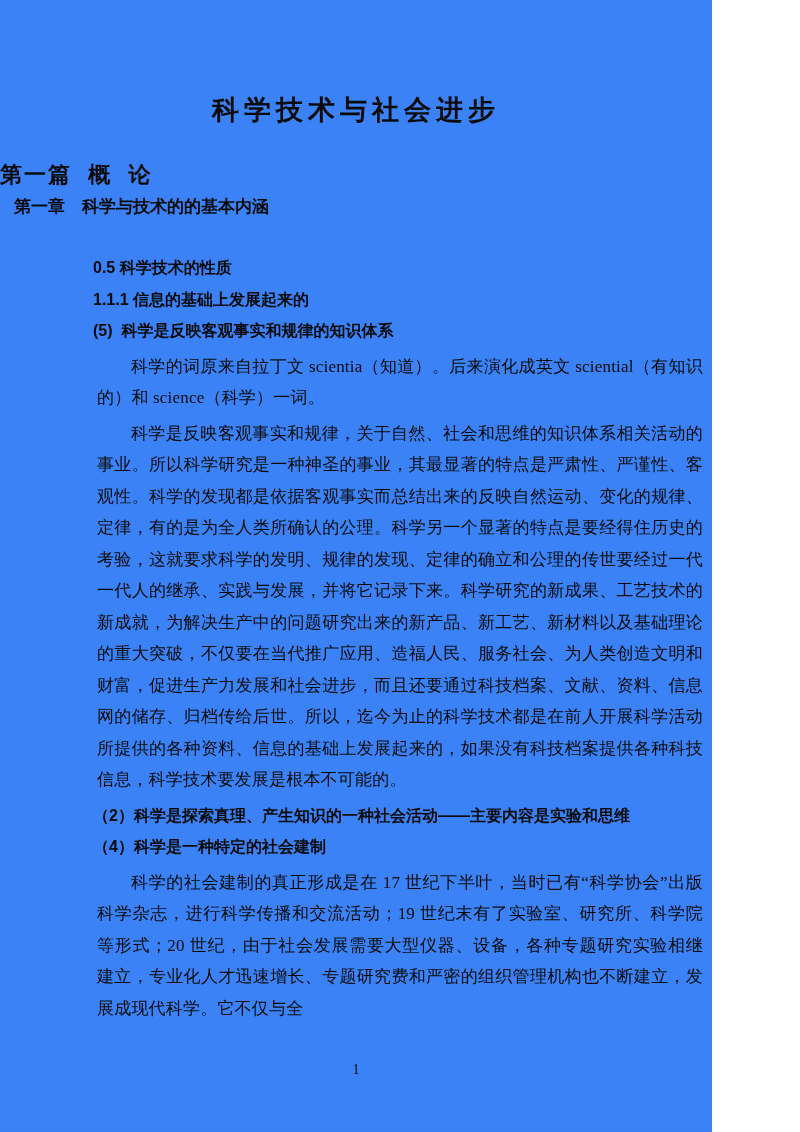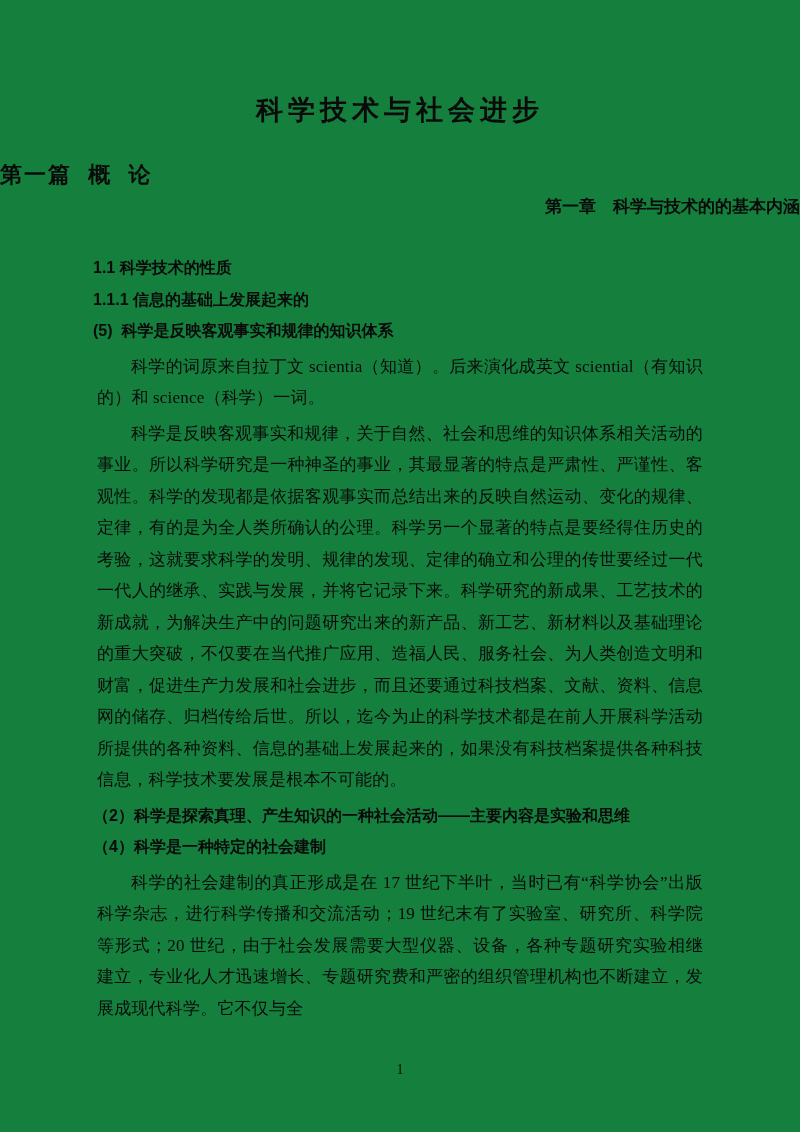--- a/index.html
+++ b/index.html
@@ -2,23 +2,23 @@
 <html><head>
 <meta charset="utf-8">
 <style>
   html, body {
     margin: 0;
     padding: 0;
     background: #ffffff;
   }
   .page {
     position: relative;
-    width: 800px;
+    width: 712px;
     height: 1132px;
-    background: #15803d;
+    background: #3b82f6;
     color: #0a0a0a;
     overflow: hidden;
     font-family: "Liberation Serif", "DejaVu Serif", serif;
   }
   .doc-title {
     position: absolute;
     top: 92px;
     left: 0;
     width: 100%;
     text-align: center;
@@ -38,25 +38,26 @@
     font-weight: bold;
     font-size: 22px;
     letter-spacing: 2px;
     white-space: pre-wrap;
   }
   .chapter-heading {
     position: absolute;
     top: 195px;
     left: 0;
     width: 100%;
-    text-align: right;
+    text-align: left;
     font-family: "Liberation Sans", "DejaVu Sans", sans-serif;
     font-weight: bold;
     font-size: 17px;
     white-space: pre-wrap;
+    padding-left: 14px;
   }
   .body-column {
     position: absolute;
     top: 252px;
     left: 93px;
     width: 614px;
     line-height: 31.5px;
     font-size: 17px;
   }
   .run-heading {
@@ -87,21 +88,21 @@
 <div class="page">
 
   <div class="doc-title">科学技术与社会进步</div>
 
   <div class="part-heading">第一篇  概  论</div>
 
   <div class="chapter-heading">第一章　科学与技术的的基本内涵</div>
 
   <div class="body-column">
 
-    <div class="run-heading">1.1 科学技术的性质</div>
+    <div class="run-heading">0.5 科学技术的性质</div>
 
     <div class="run-heading">1.1.1 信息的基础上发展起来的</div>
 
     <div class="run-heading">(5)  科学是反映客观事实和规律的知识体系</div>
 
     <p class="body-paragraph">科学的词原来自拉丁文 scientia（知道）。后来演化成英文 sciential（有知识的）和 science（科学）一词。</p>
 
     <p class="body-paragraph">科学是反映客观事实和规律，关于自然、社会和思维的知识体系相关活动的事业。所以科学研究是一种神圣的事业，其最显著的特点是严肃性、严谨性、客观性。科学的发现都是依据客观事实而总结出来的反映自然运动、变化的规律、定律，有的是为全人类所确认的公理。科学另一个显著的特点是要经得住历史的考验，这就要求科学的发明、规律的发现、定律的确立和公理的传世要经过一代一代人的继承、实践与发展，并将它记录下来。科学研究的新成果、工艺技术的新成就，为解决生产中的问题研究出来的新产品、新工艺、新材料以及基础理论的重大突破，不仅要在当代推广应用、造福人民、服务社会、为人类创造文明和财富，促进生产力发展和社会进步，而且还要通过科技档案、文献、资料、信息网的储存、归档传给后世。所以，迄今为止的科学技术都是在前人开展科学活动所提供的各种资料、信息的基础上发展起来的，如果没有科技档案提供各种科技信息，科学技术要发展是根本不可能的。</p>
 
     <div class="run-heading">（2）科学是探索真理、产生知识的一种社会活动——主要内容是实验和思维</div>

